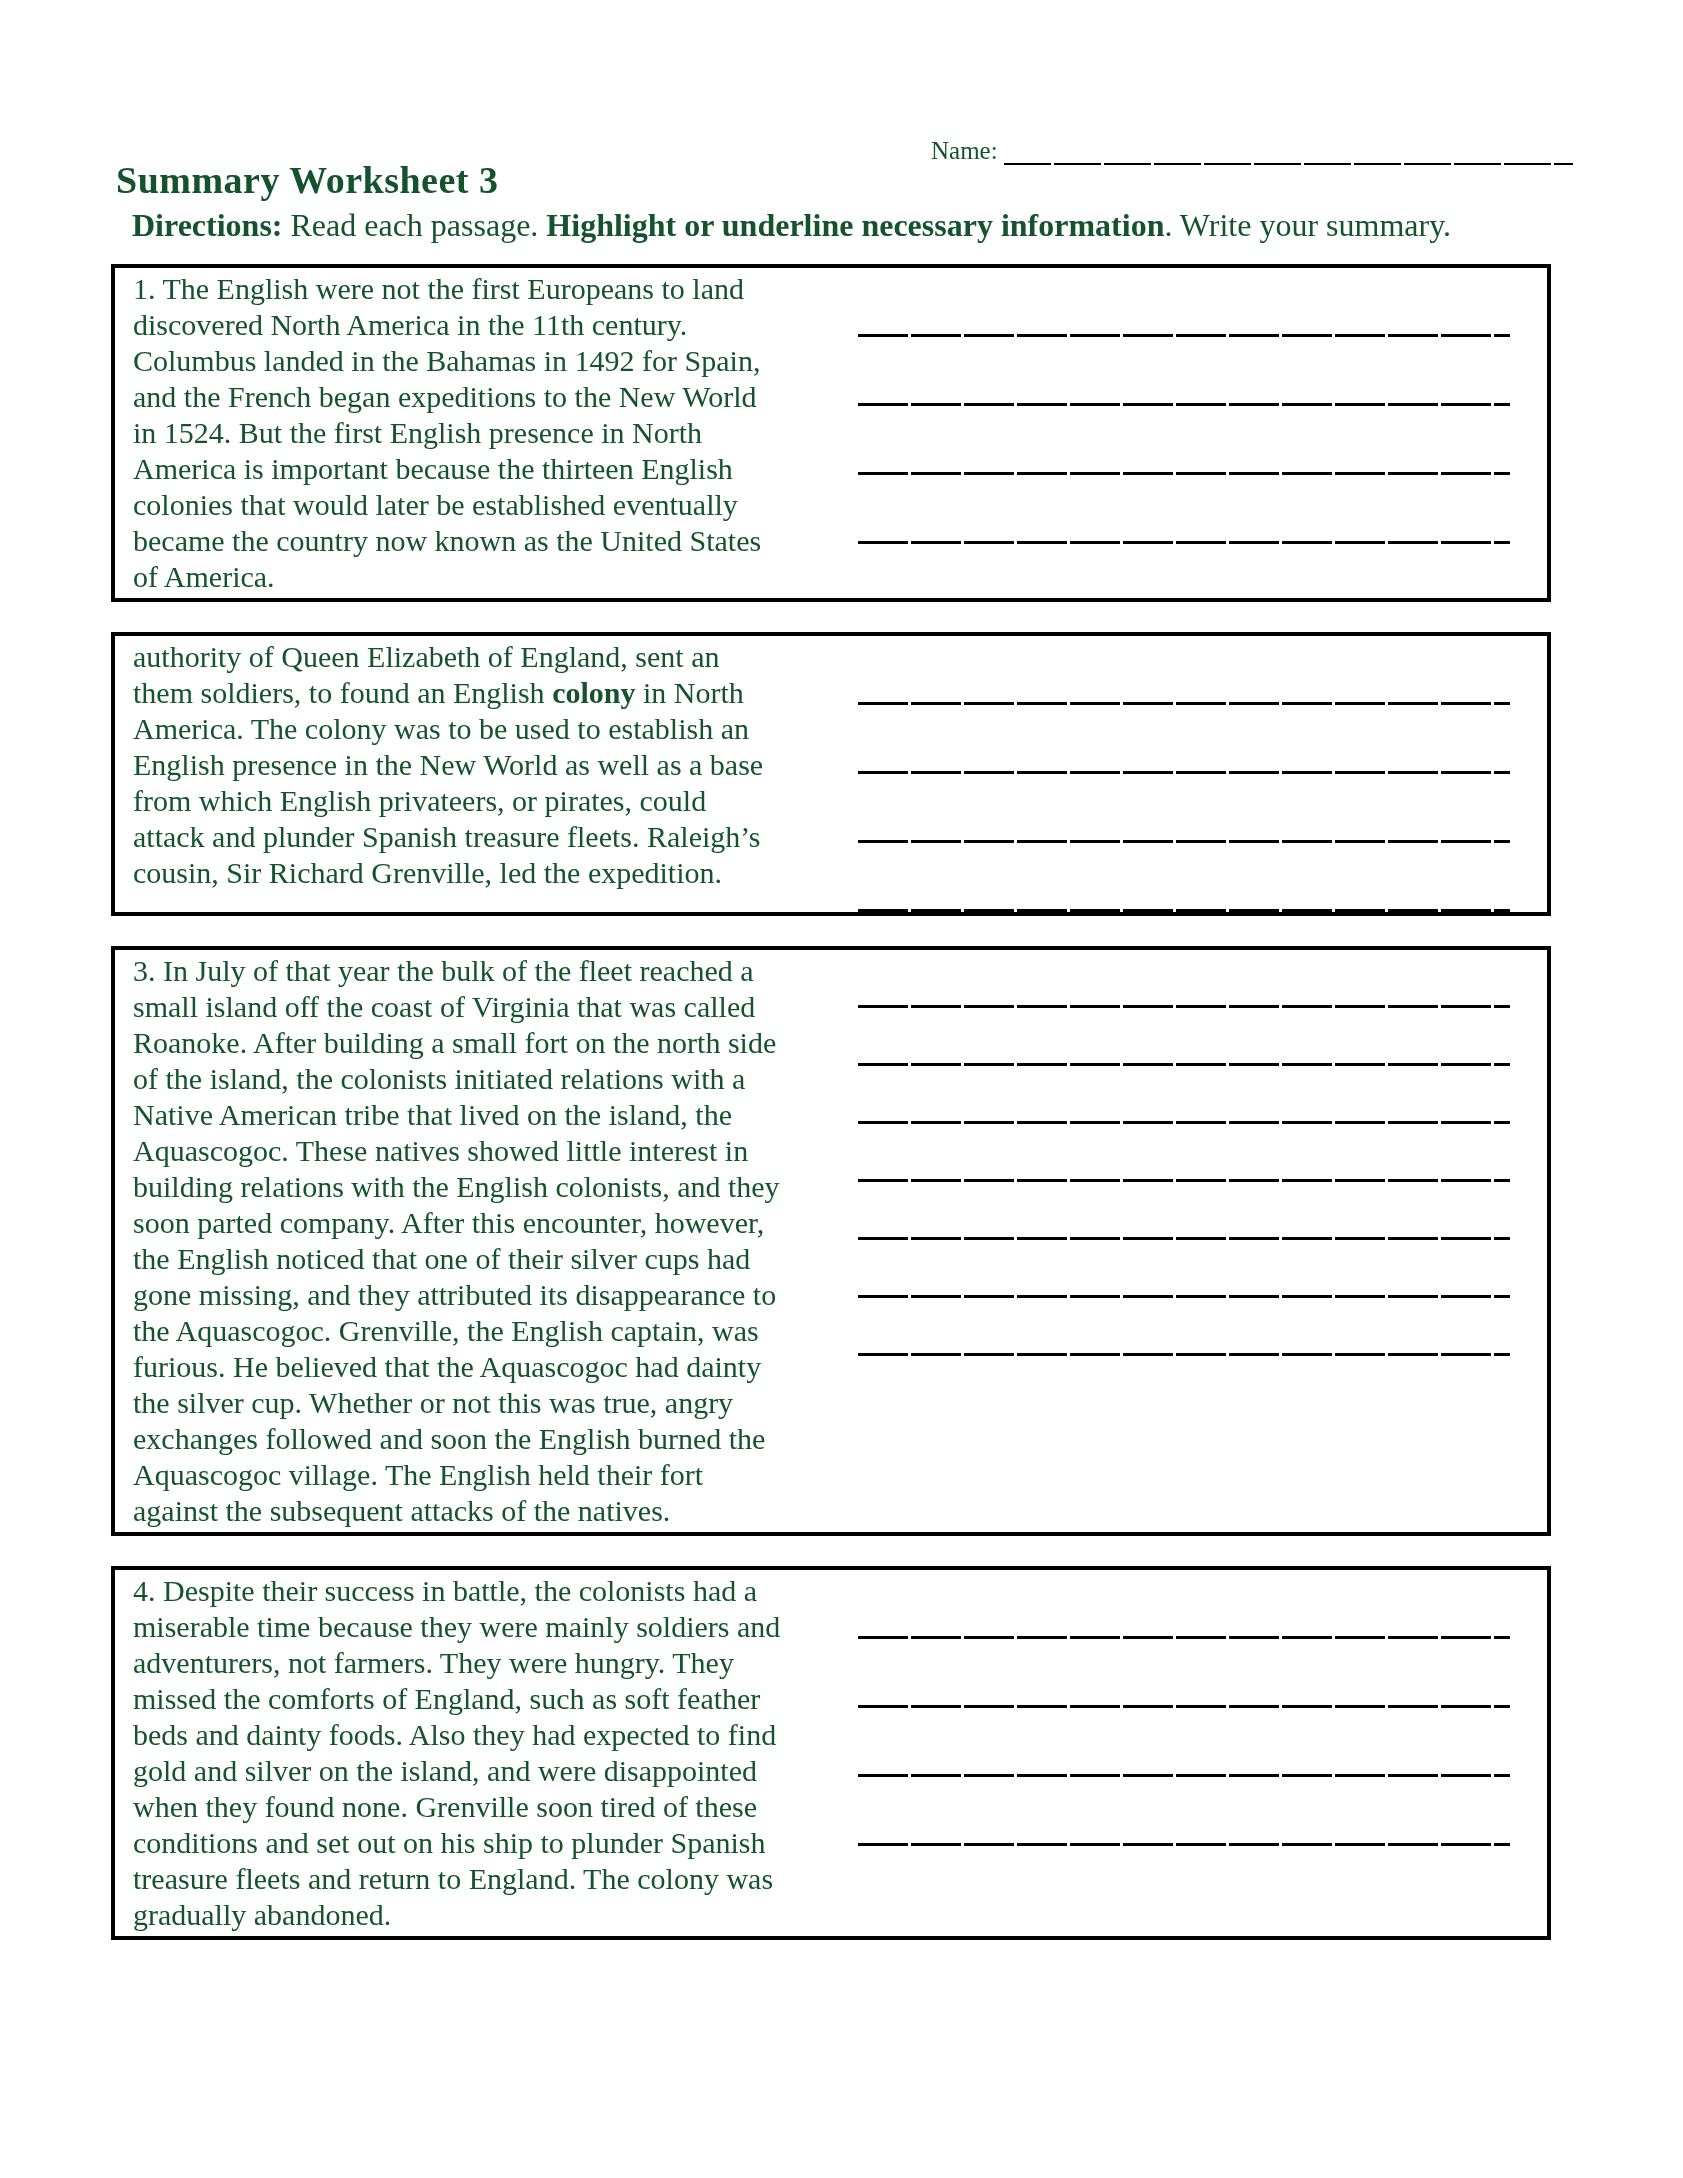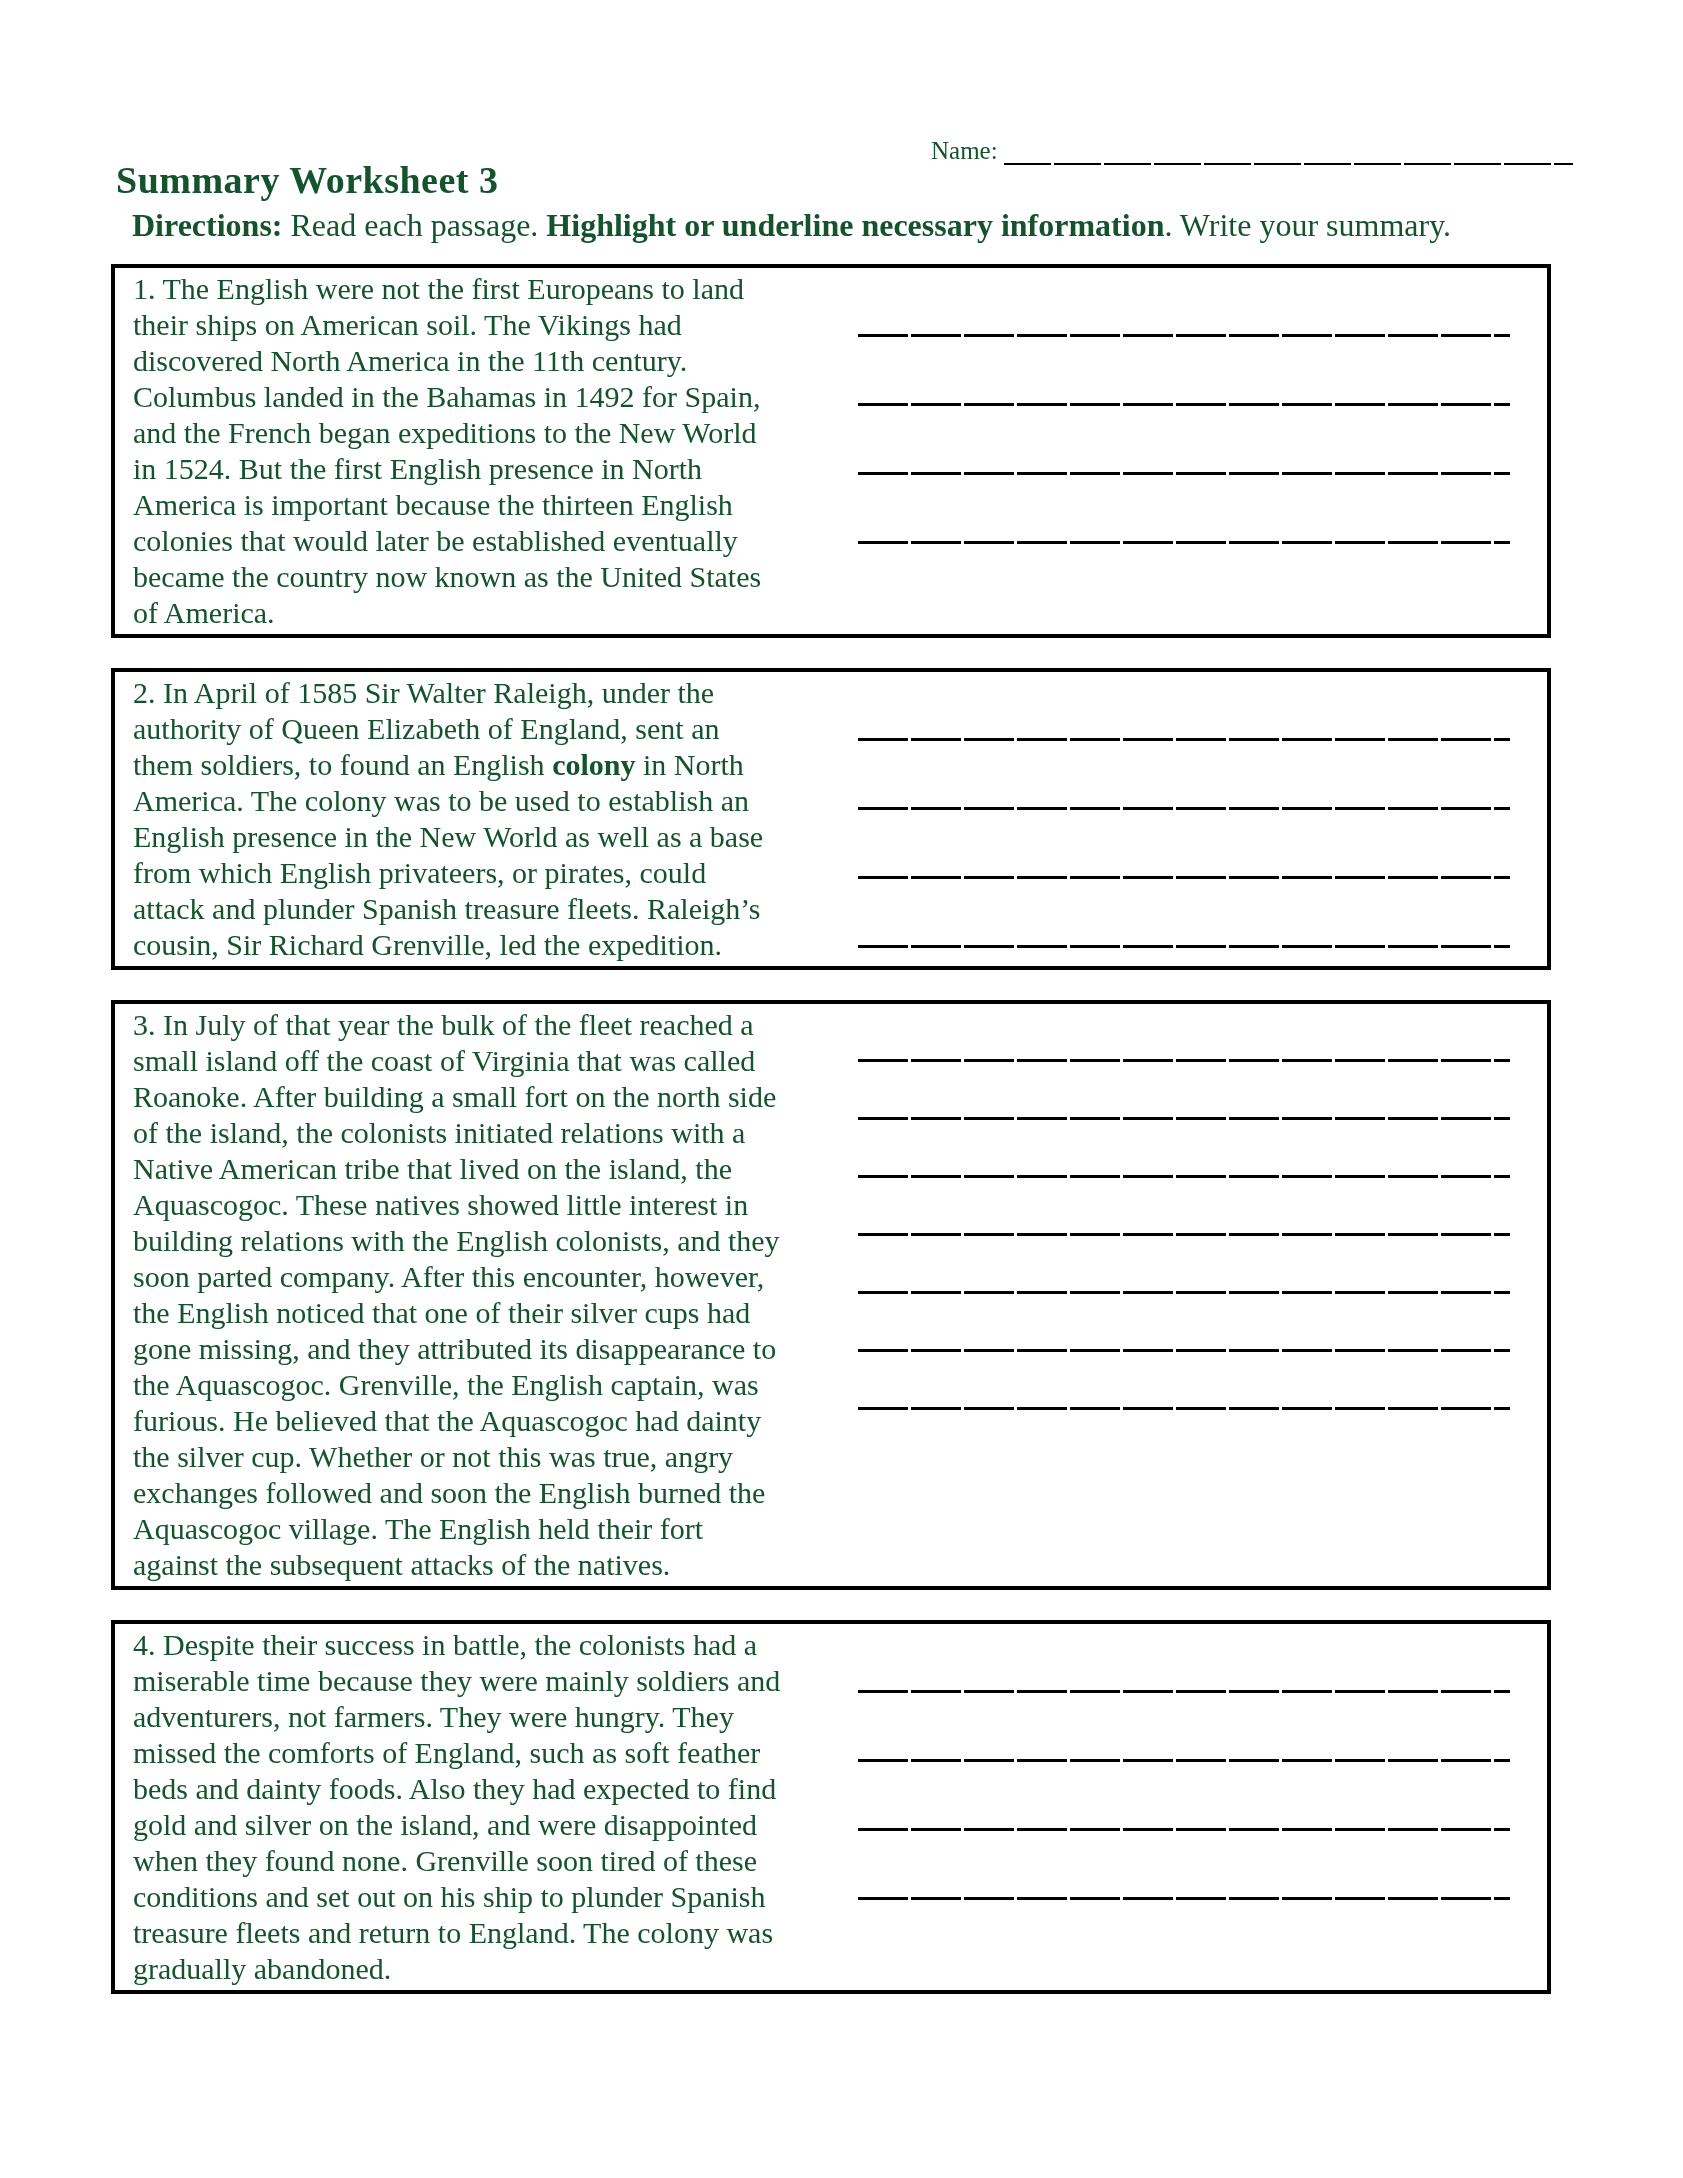--- a/index.html
+++ b/index.html
@@ -97,40 +97,38 @@
   </div>
 
   <h1 class="title">Summary Worksheet 3</h1>
 
   <p class="directions"><b>Directions:</b><span> Read each passage. </span><b>Highlight or underline necessary information</b><span>. Write your summary.</span></p>
 
   <div class="boxes" id="boxes">
       <div class="box">
         <div class="passage">
           <div class="pline">1. The English were not the first Europeans to land</div>
-          <div class="pline">their ships on American soil. The Vikings had</div>
           <div class="pline">discovered North America in the 11th century.</div>
           <div class="pline">Columbus landed in the Bahamas in 1492 for Spain,</div>
           <div class="pline">and the French began expeditions to the New World</div>
           <div class="pline">in 1524. But the first English presence in North</div>
           <div class="pline">America is important because the thirteen English</div>
           <div class="pline">colonies that would later be established eventually</div>
           <div class="pline">became the country now known as the United States</div>
           <div class="pline">of America.</div>
         </div>
         <div class="answers">
           <div class="aline"></div>
           <div class="aline"></div>
           <div class="aline"></div>
           <div class="aline"></div>
         </div>
       </div>
       <div class="box">
         <div class="passage">
-          <div class="pline">2. In April of 1585 Sir Walter Raleigh, under the</div>
           <div class="pline">authority of Queen Elizabeth of England, sent an</div>
           <div class="pline">them soldiers, to found an English <b>colony</b> in North</div>
           <div class="pline">America. The colony was to be used to establish an</div>
           <div class="pline">English presence in the New World as well as a base</div>
           <div class="pline">from which English privateers, or pirates, could</div>
           <div class="pline">attack and plunder Spanish treasure fleets. Raleigh’s</div>
           <div class="pline">cousin, Sir Richard Grenville, led the expedition.</div>
         </div>
         <div class="answers">
           <div class="aline"></div>

